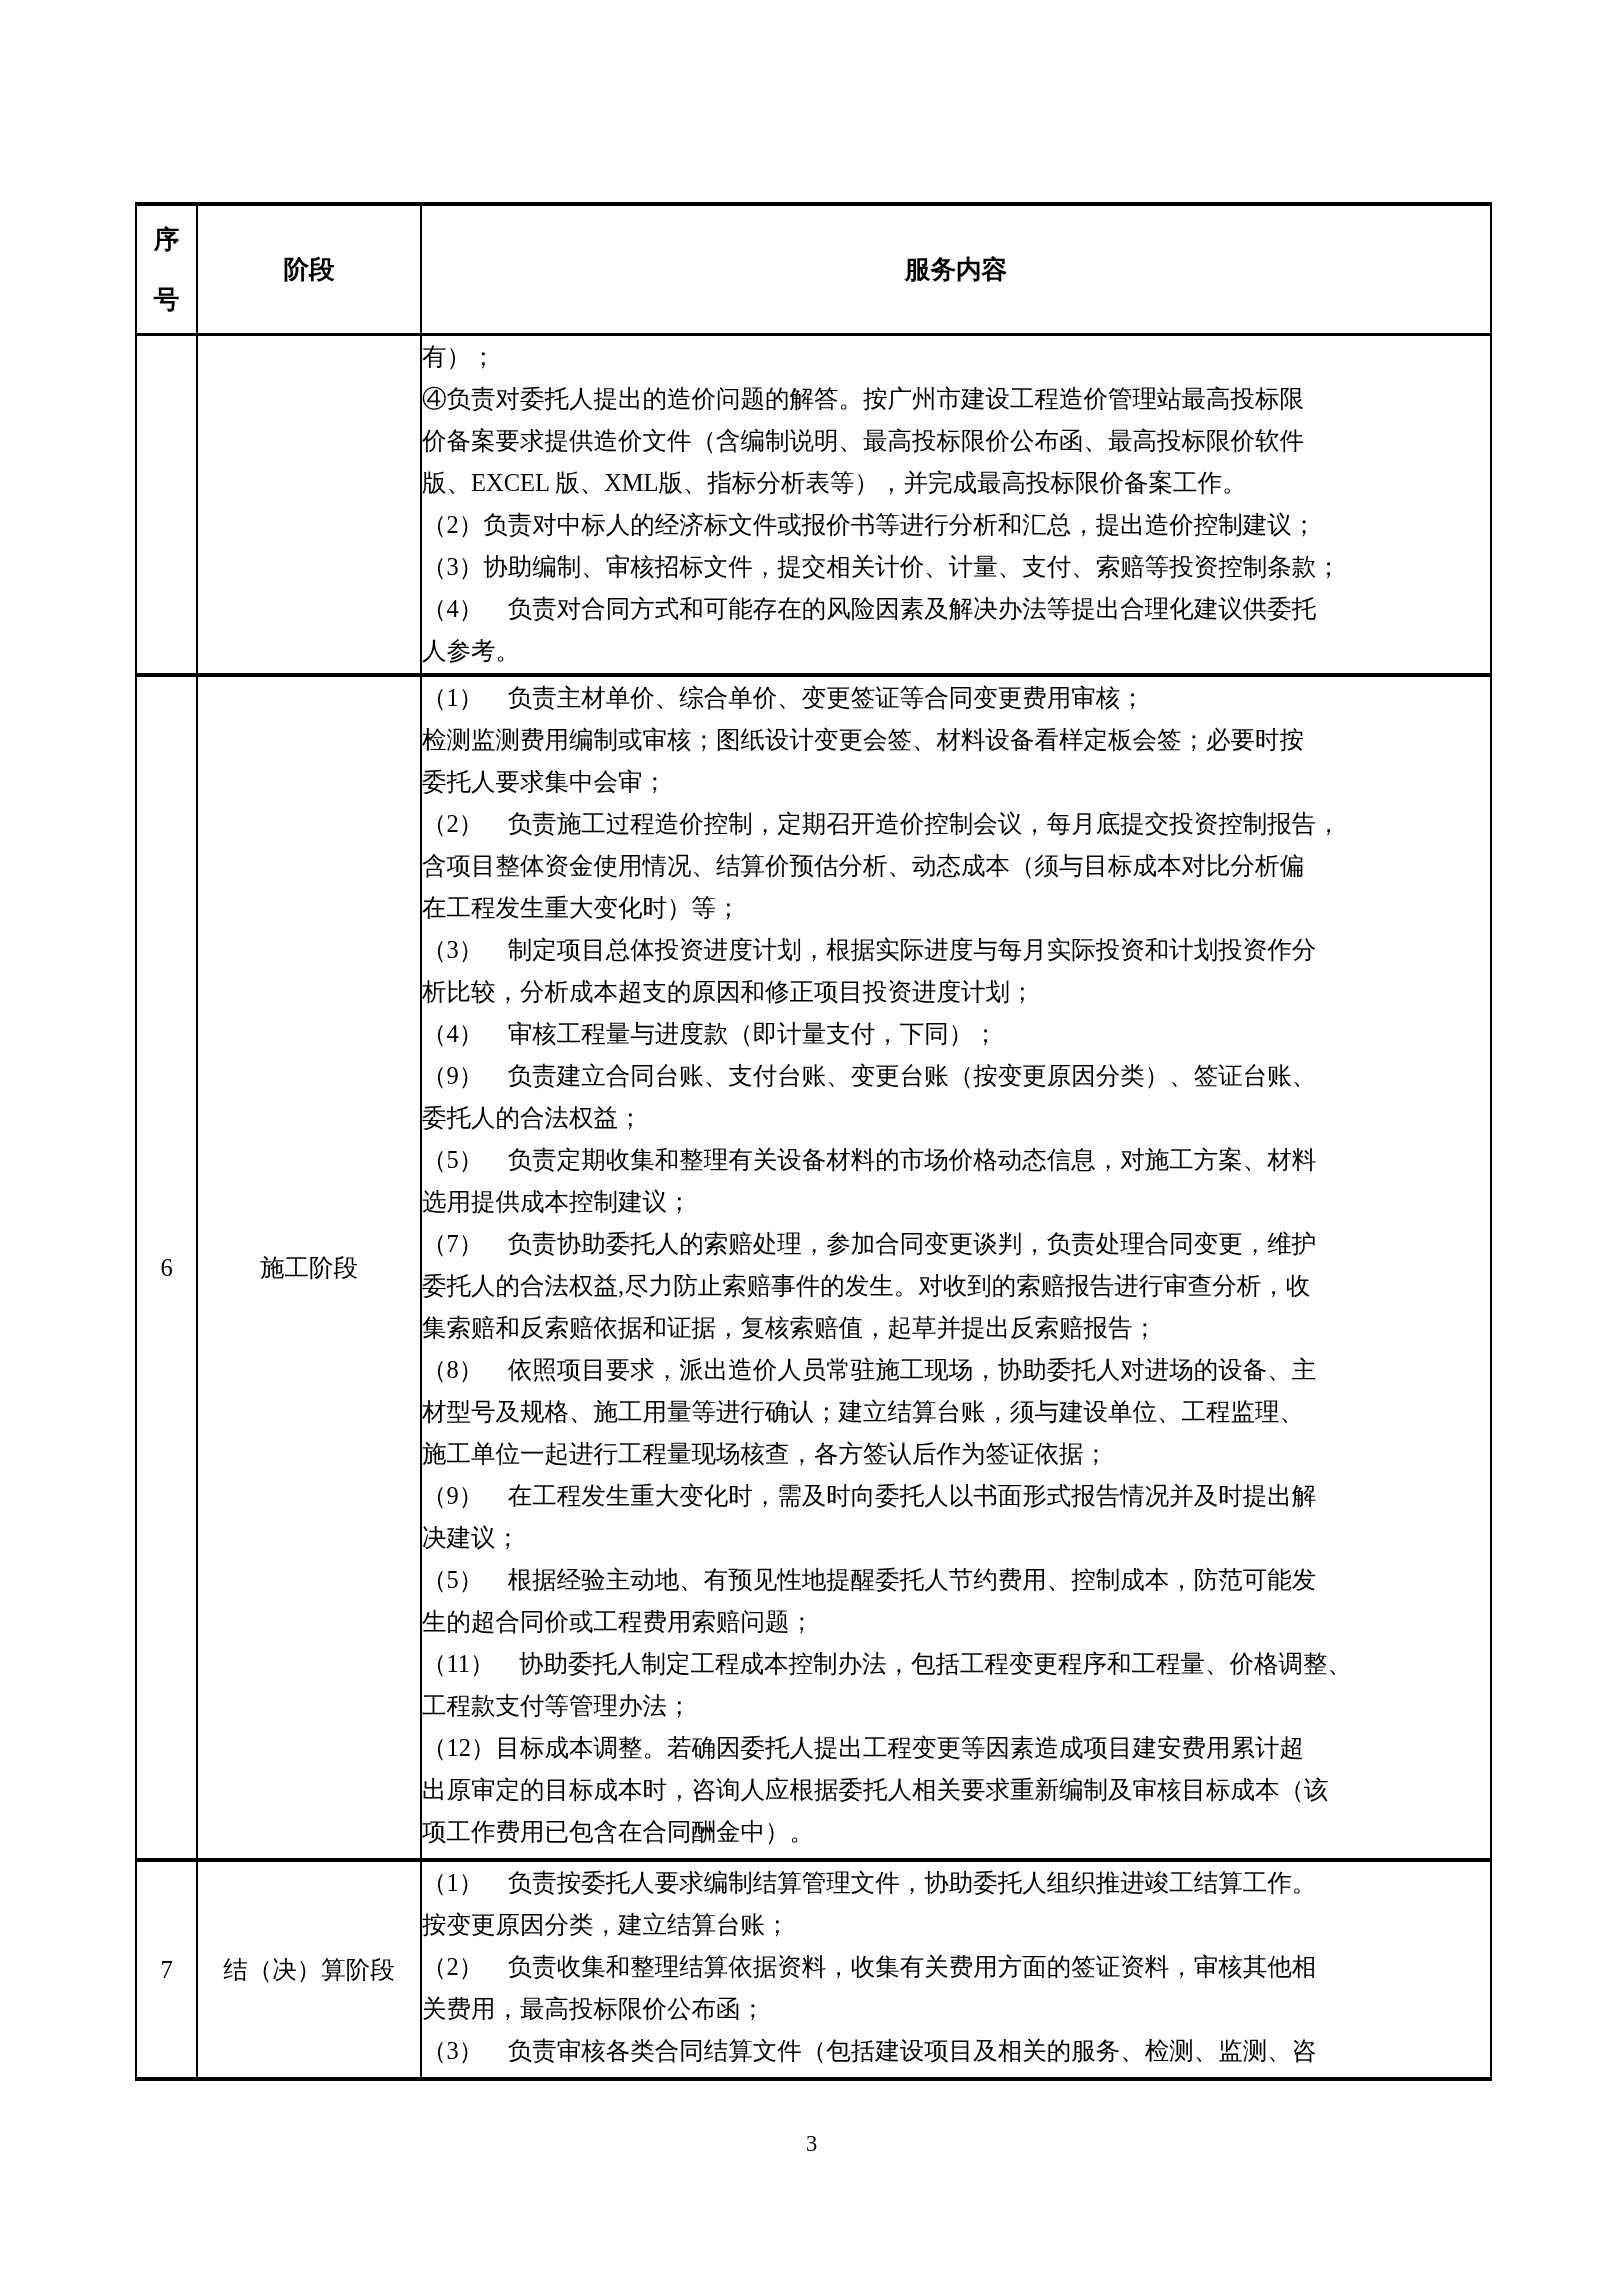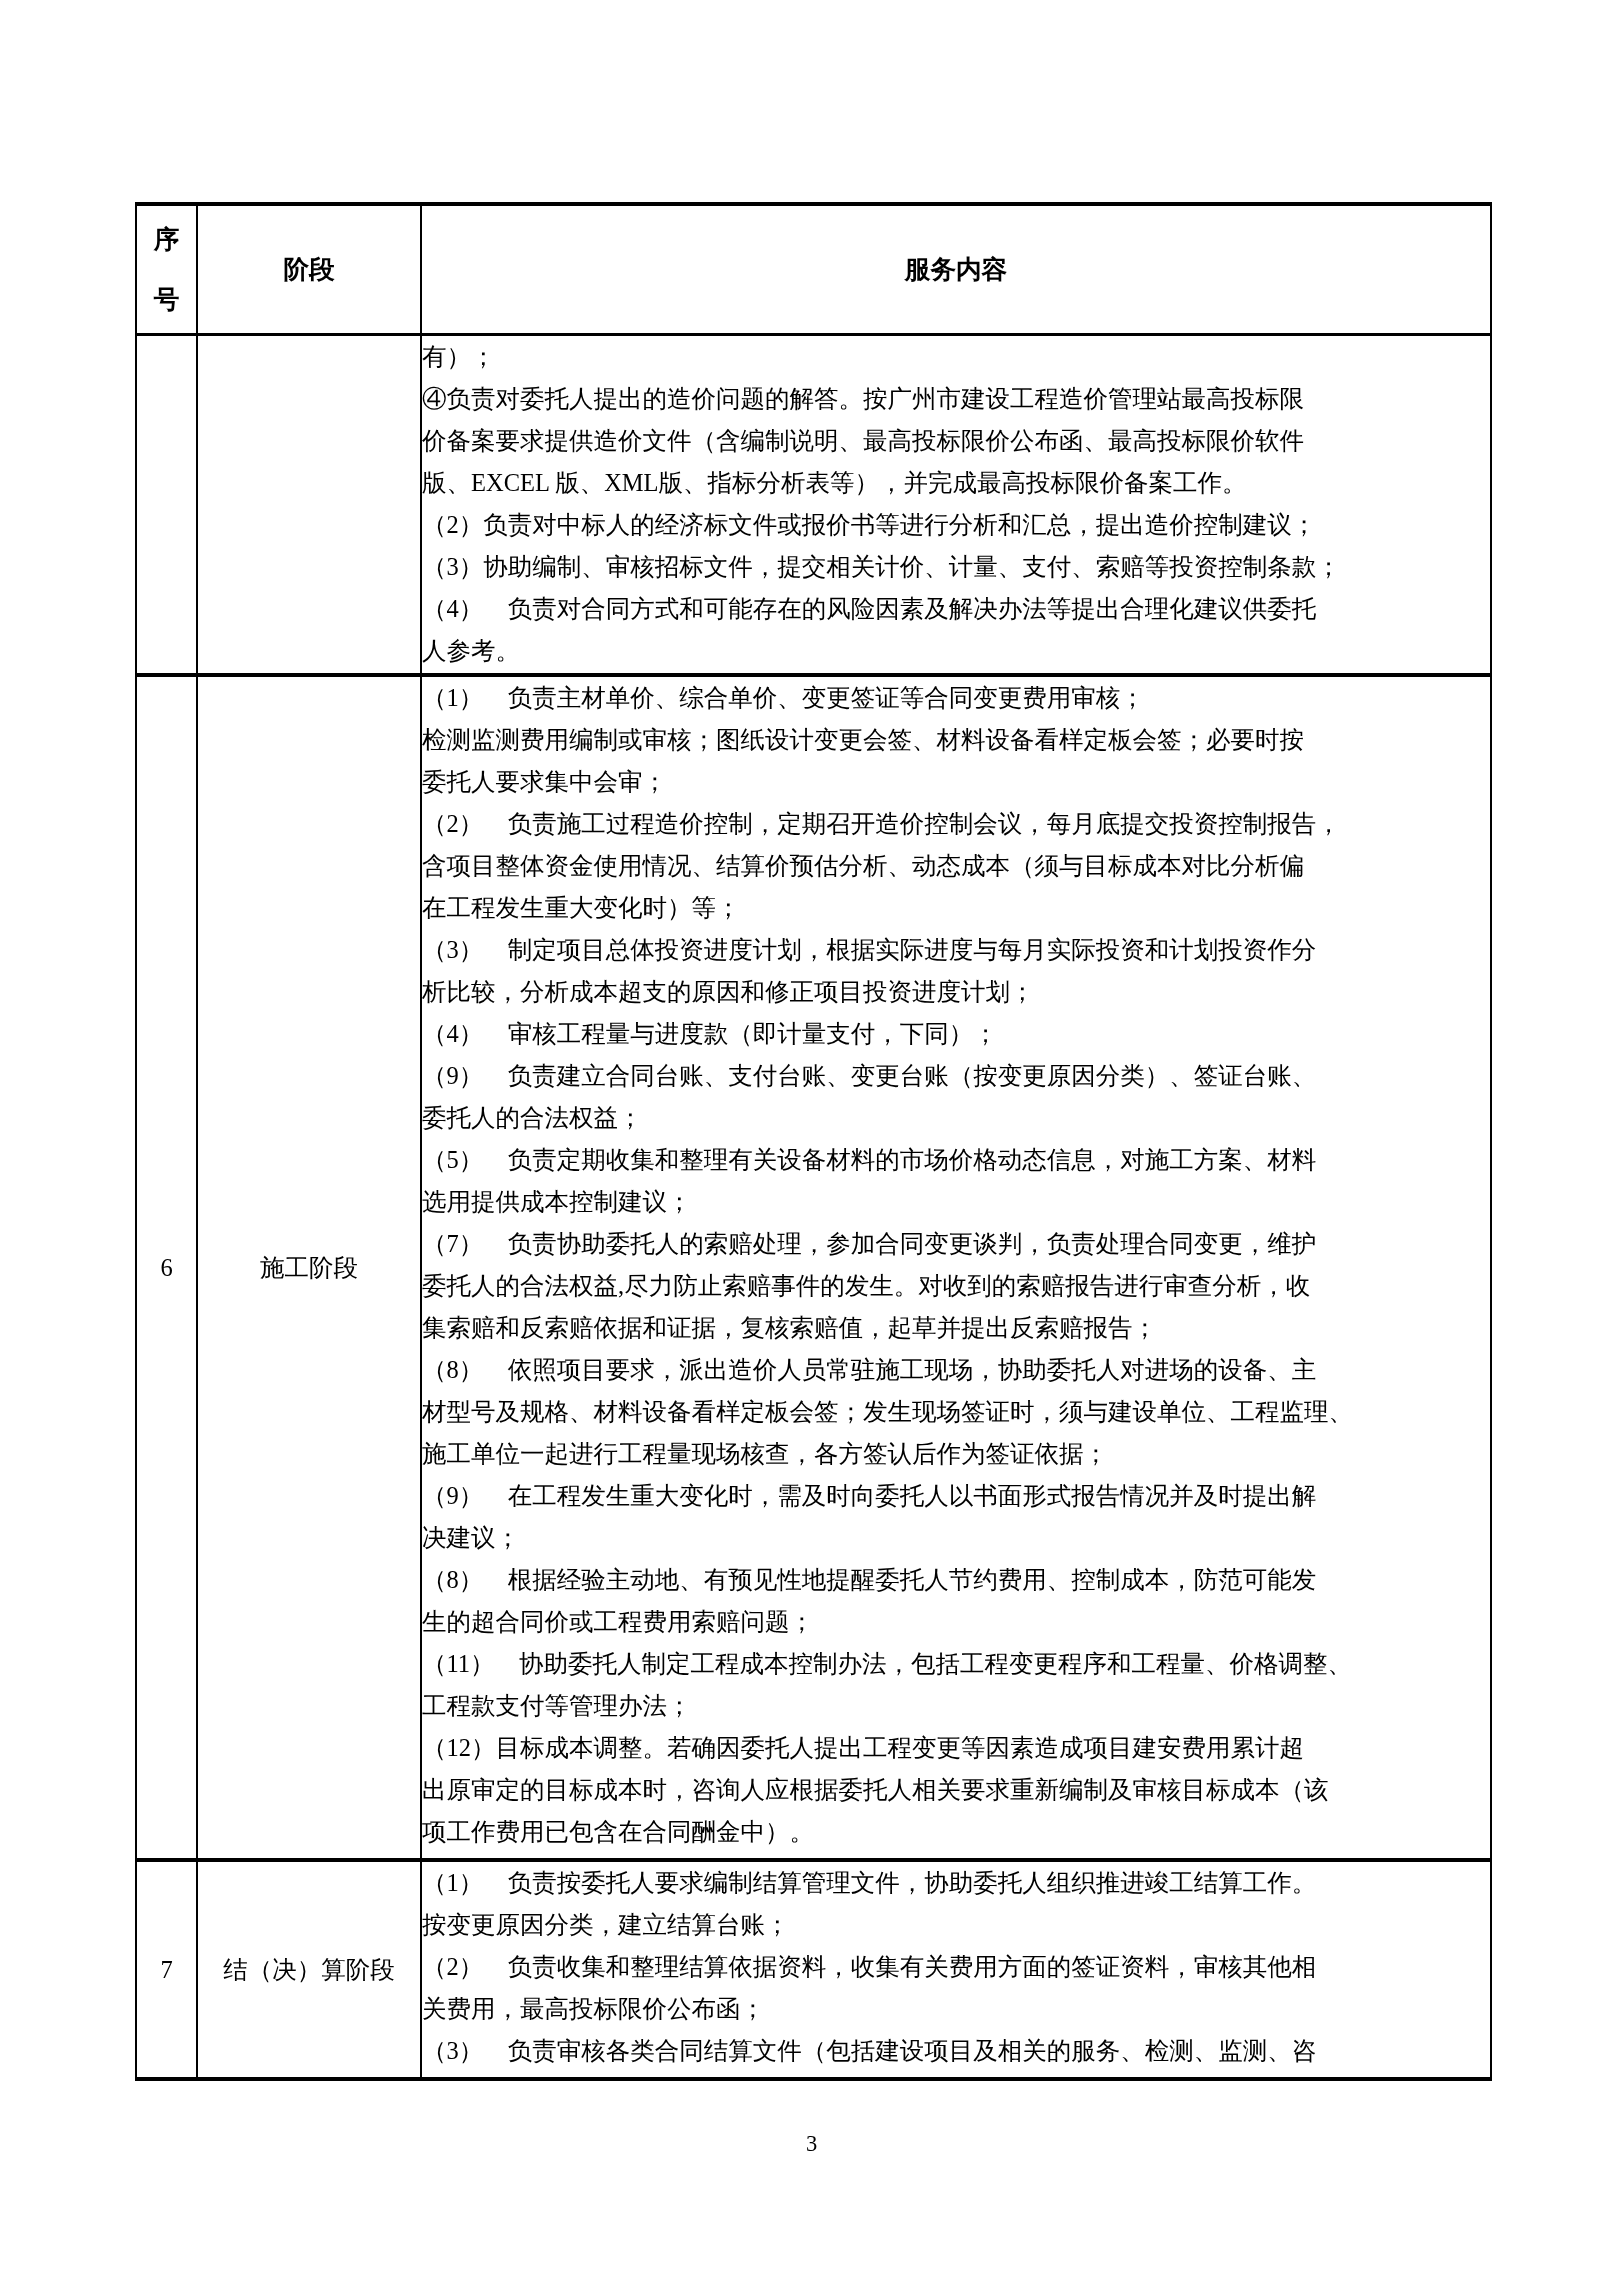--- a/index.html
+++ b/index.html
@@ -131,25 +131,25 @@
             <div class="line">析比较，分析成本超支的原因和修正项目投资进度计划；</div>
             <div class="line">（4）　审核工程量与进度款（即计量支付，下同）；</div>
             <div class="line">（9）　负责建立合同台账、支付台账、变更台账（按变更原因分类）、签证台账、</div>
             <div class="line">委托人的合法权益；</div>
             <div class="line">（5）　负责定期收集和整理有关设备材料的市场价格动态信息，对施工方案、材料</div>
             <div class="line">选用提供成本控制建议；</div>
             <div class="line">（7）　负责协助委托人的索赔处理，参加合同变更谈判，负责处理合同变更，维护</div>
             <div class="line">委托人的合法权益,尽力防止索赔事件的发生。对收到的索赔报告进行审查分析，收</div>
             <div class="line">集索赔和反索赔依据和证据，复核索赔值，起草并提出反索赔报告；</div>
             <div class="line">（8）　依照项目要求，派出造价人员常驻施工现场，协助委托人对进场的设备、主</div>
-            <div class="line">材型号及规格、材料设备看样定板会签；发生现场签证时，须与建设单位、工程监理、</div>
+            <div class="line">材型号及规格、施工用量等进行确认；建立结算台账，须与建设单位、工程监理、</div>
             <div class="line">施工单位一起进行工程量现场核查，各方签认后作为签证依据；</div>
             <div class="line">（9）　在工程发生重大变化时，需及时向委托人以书面形式报告情况并及时提出解</div>
             <div class="line">决建议；</div>
-            <div class="line">（8）　根据经验主动地、有预见性地提醒委托人节约费用、控制成本，防范可能发</div>
+            <div class="line">（5）　根据经验主动地、有预见性地提醒委托人节约费用、控制成本，防范可能发</div>
             <div class="line">生的超合同价或工程费用索赔问题；</div>
             <div class="line">（11）　协助委托人制定工程成本控制办法，包括工程变更程序和工程量、价格调整、</div>
             <div class="line">工程款支付等管理办法；</div>
             <div class="line">（12）目标成本调整。若确因委托人提出工程变更等因素造成项目建安费用累计超</div>
             <div class="line">出原审定的目标成本时，咨询人应根据委托人相关要求重新编制及审核目标成本（该</div>
             <div class="line">项工作费用已包含在合同酬金中）。</div>
           </td>
       </tr>
       <tr>
         <td class="seq-cell h-row7">7</td>

